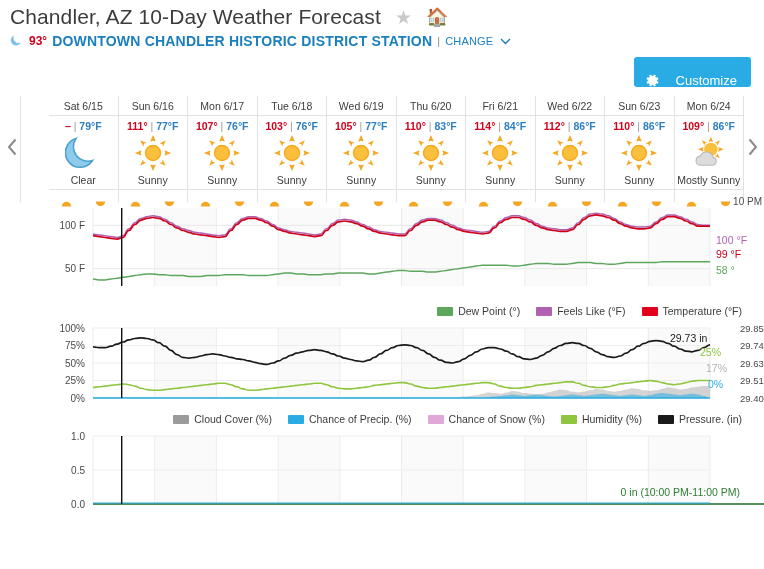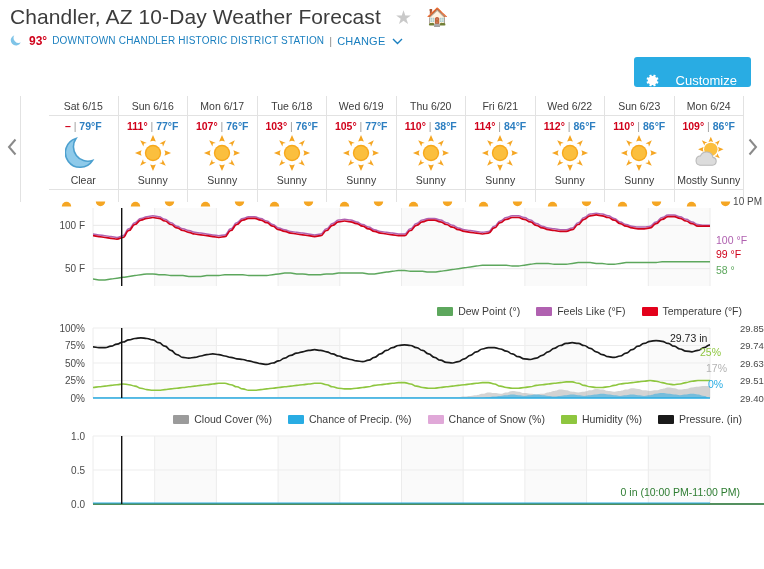--- a/index.html
+++ b/index.html
@@ -23,22 +23,22 @@
   .star-icon { font-size: 19px; }
   .home-icon { font-size: 18px; }
 
   .sub-row {
     display:flex; align-items:center; gap:5px;
     margin-top: 3px; font-size: 11px; line-height: 14px;
   }
   .moon-glyph { color:#7fc4e8; font-size:15px; line-height:1; }
   .cur-temp { color:#d0021b; font-weight:bold; font-size:12px; }
   .station-name {
-    color:#1a7fbf; font-weight:normal; letter-spacing:.2px;
-    font-size:10px; text-transform:uppercase;
+    color:#1a7fbf; font-weight:bold; letter-spacing:.2px;
+    font-size:14px; text-transform:uppercase;
   }
   .sep-pipe { color:#8e8e8e; font-size:11px; }
   .change-link { color:#1a7fbf; font-size:11px; letter-spacing:.2px; }
   .chev-down { color:#1a7fbf; font-size:11px; margin-left:2px; }
 
   
   .tabs {
     position: relative; margin-top: 12px; height: 33px;
     border-bottom: 1px solid #dcdcdc; background:#fff;
     display:flex; align-items:stretch;
@@ -364,21 +364,21 @@
        <span class="sunset-marker"><svg width="11" height="6" viewBox="0 0 12 7">
     <path d="M0.5 0.5a5.5 5.5 0 0 0 11 0z" fill="#f5a623"></path>
   </svg></span>
      </div>
         </div>
         <div class="day">
           <div class="day-name">Thu 6/20</div>
      <div class="day-temps">
        <span class="t-hi">110°</span>
        <span class="t-bar">|</span>
-       <span class="t-lo">38</span><span class="t-lo">°F</span>
+       <span class="t-lo">83</span><span class="t-lo">°F</span>
      </div>
      <div class="wx-icon">
             <svg width="38" height="38" viewBox="0 0 40 40">
     <g fill="#f5a623">
       <path d="M20 1l3 7-3-1-3 1z"></path>
                 <path d="M20 39l-3-7 3 1 3-1z"></path>
       <path d="M1 20l7-3-1 3 1 3z"></path>
                 <path d="M39 20l-7 3 1-3-1-3z"></path>
       <path d="M6.5 6.5l7 3-3 .6-.6 3z"></path>
                 <path d="M33.5 33.5l-7-3 3-.6.6-3z"></path>

